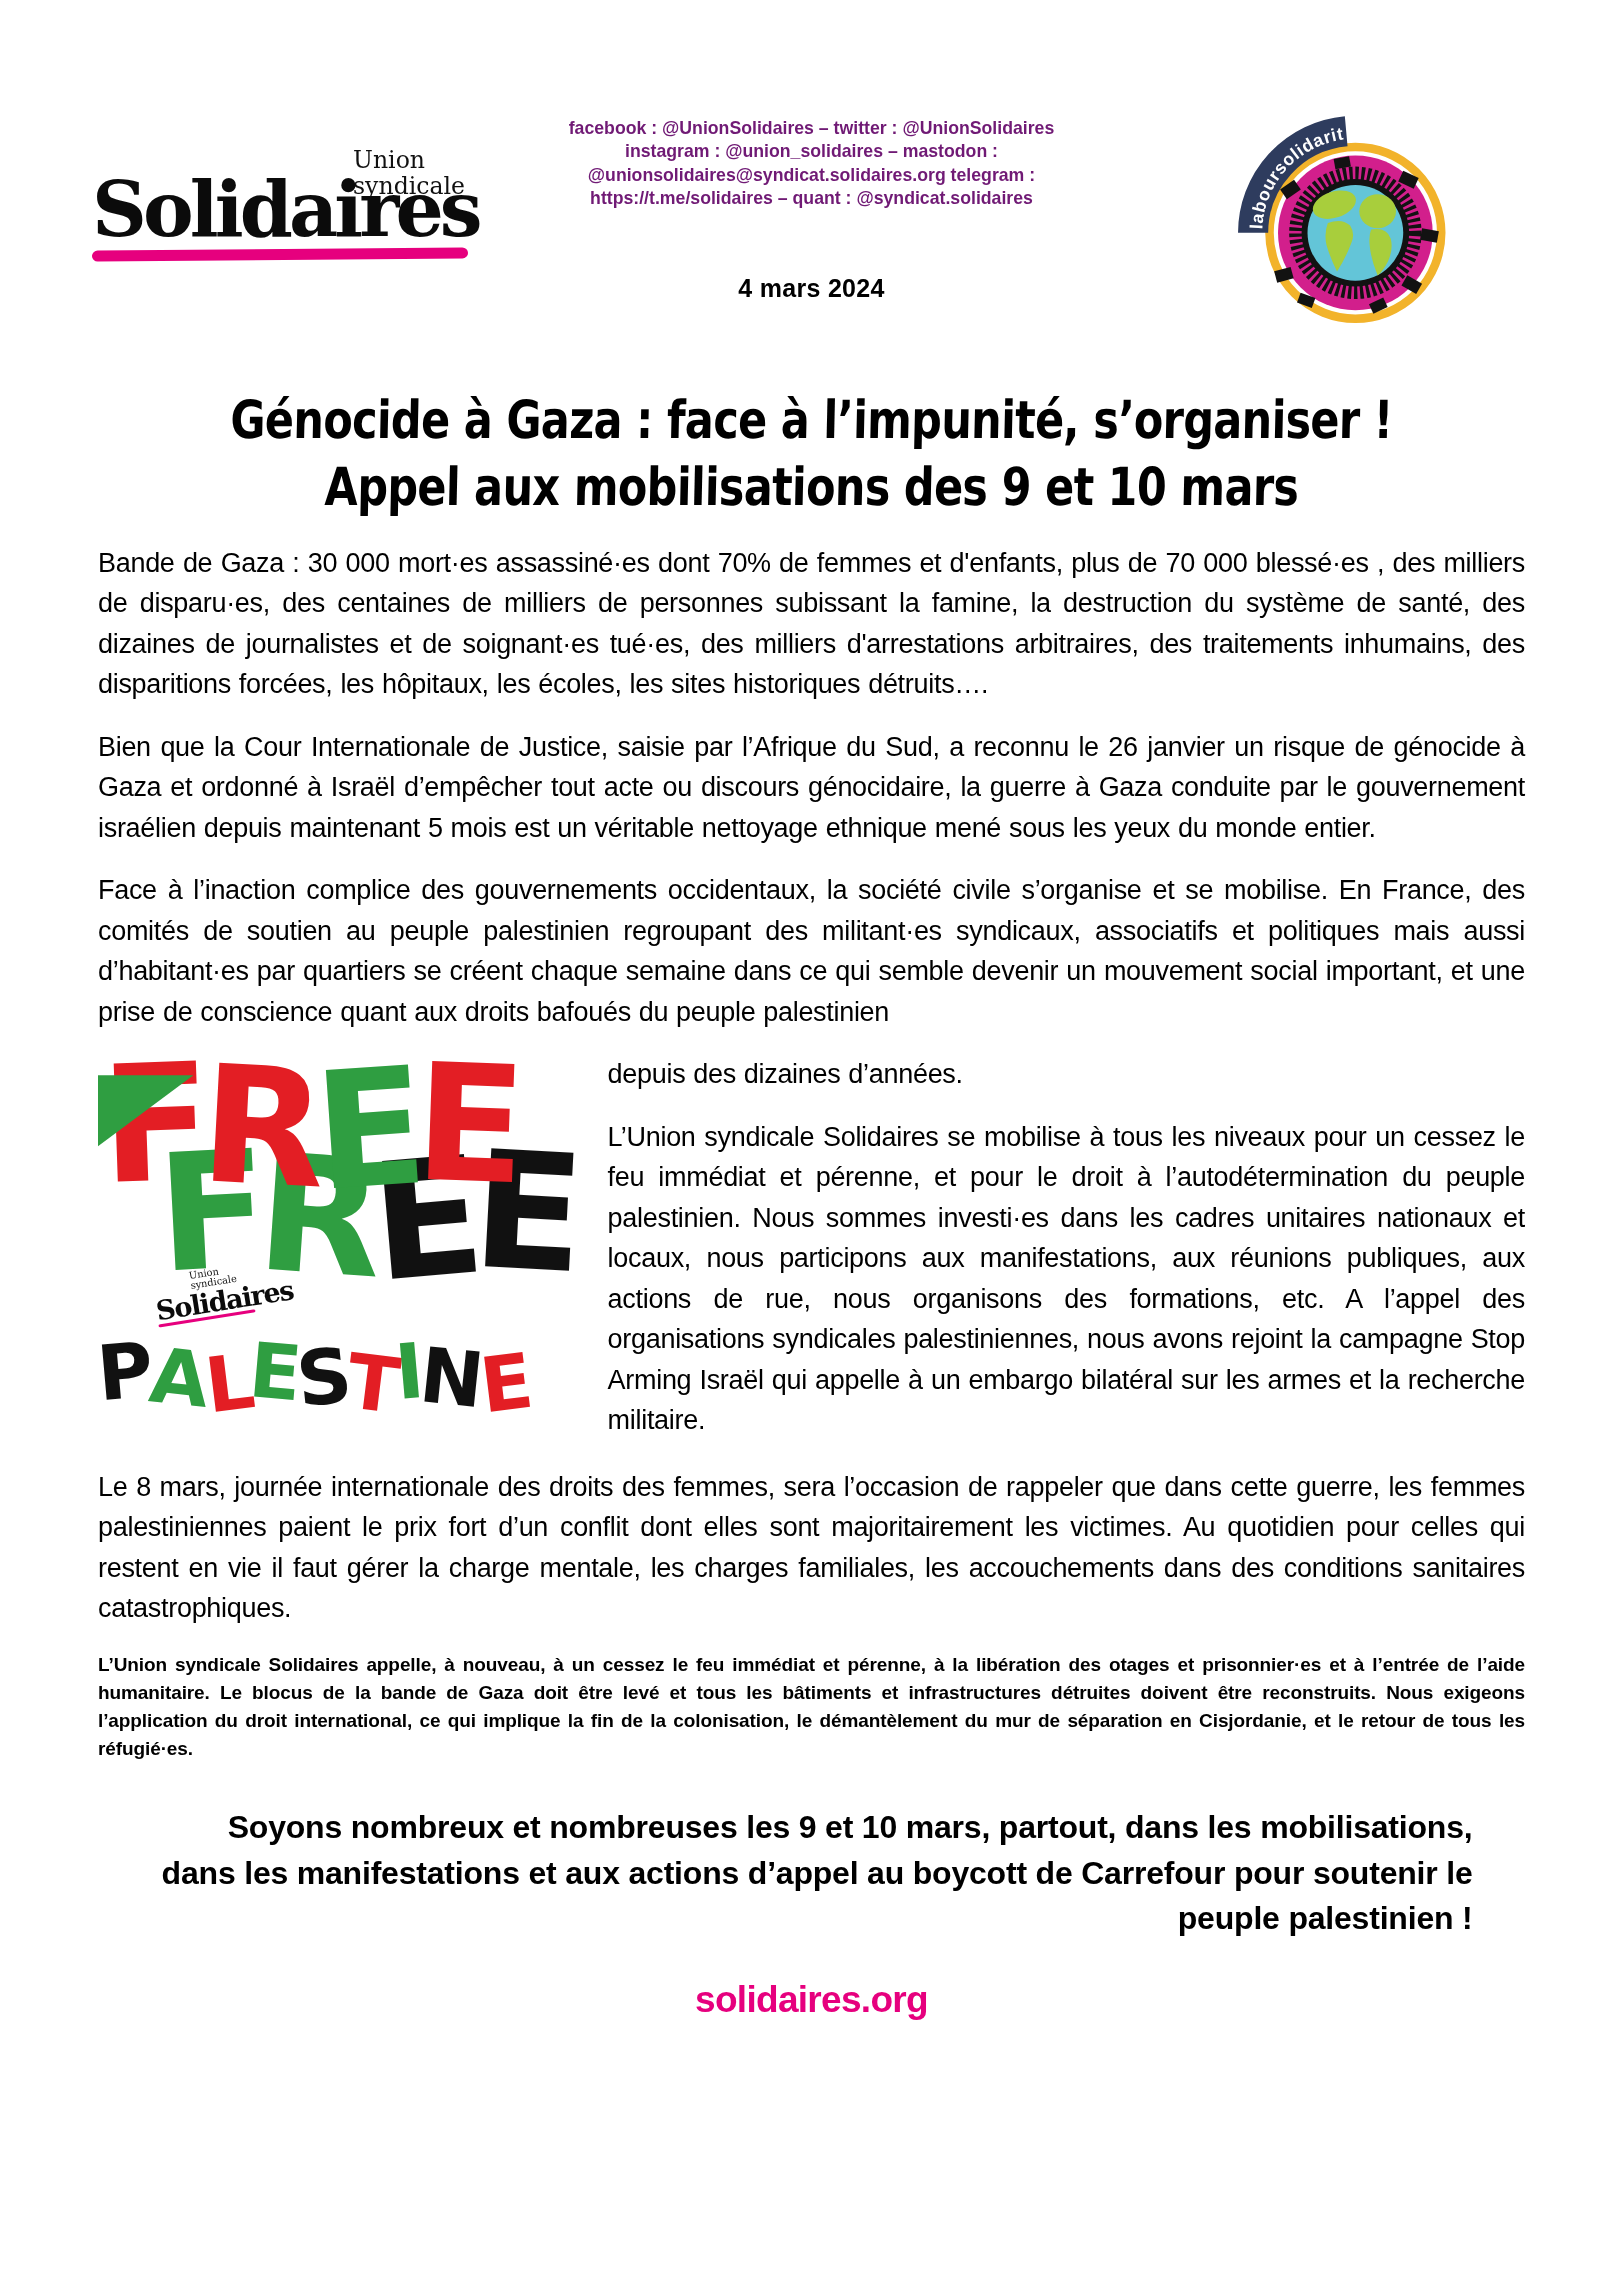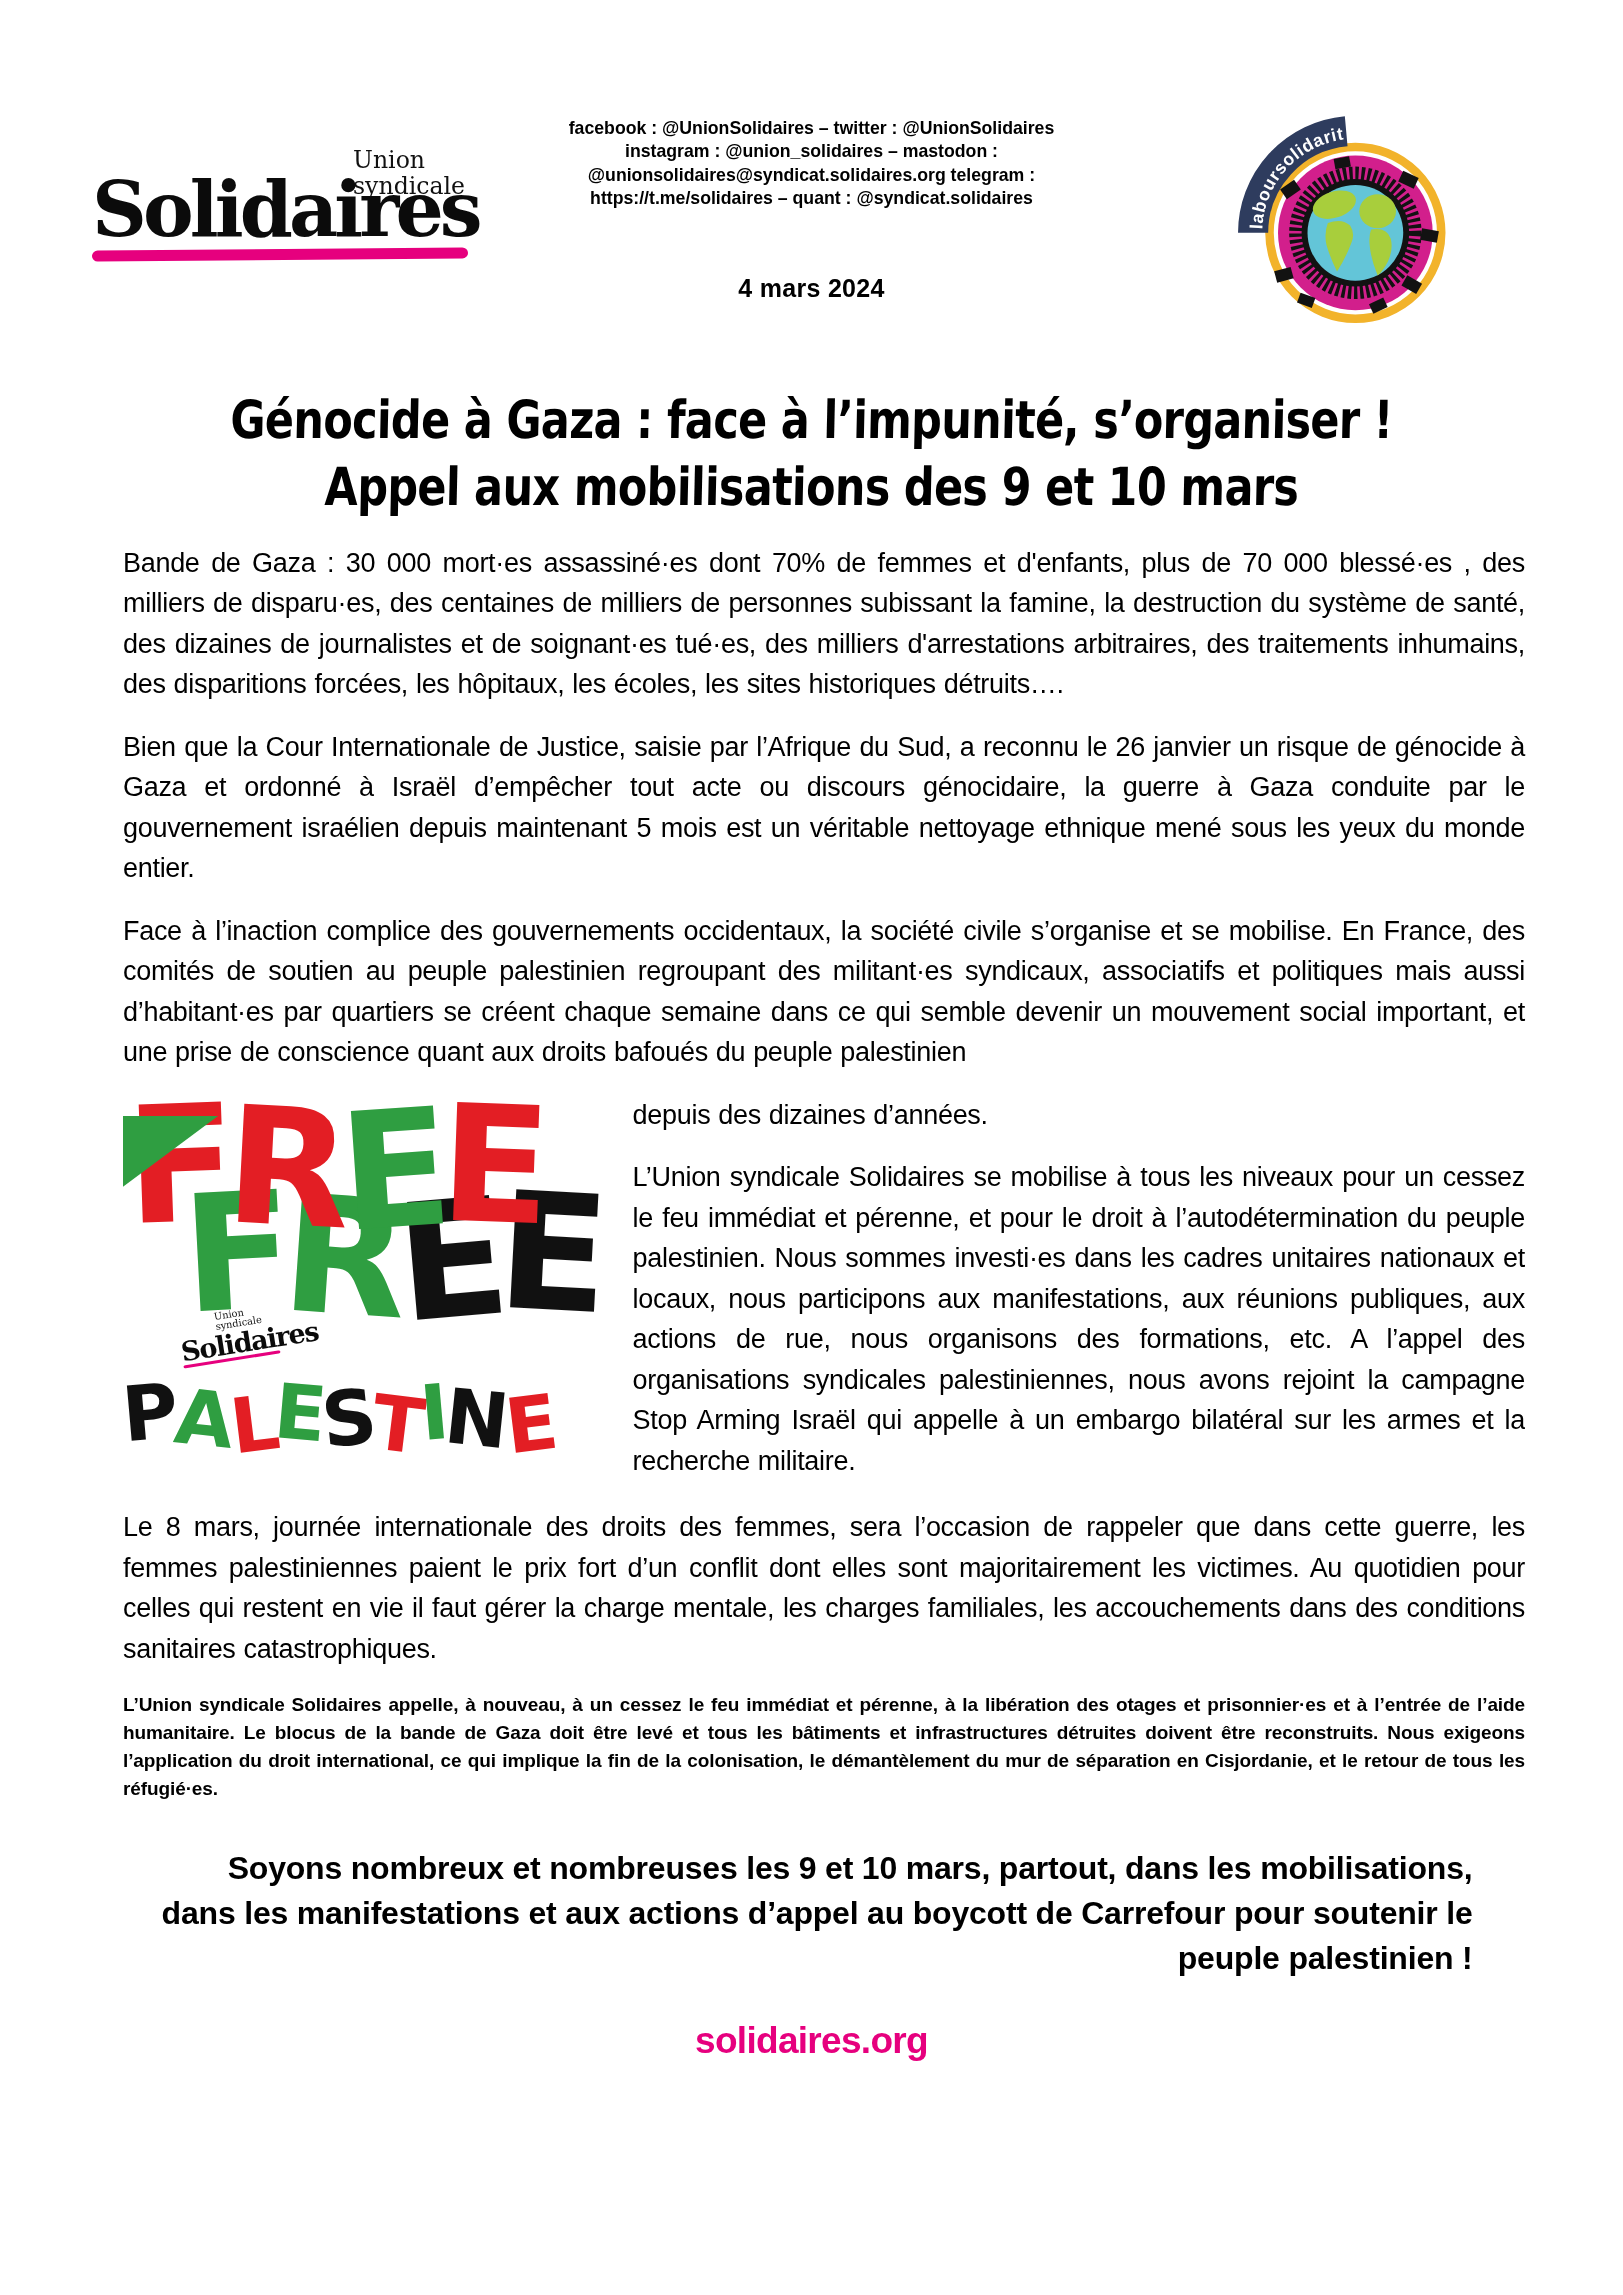--- a/index.html
+++ b/index.html
@@ -10,35 +10,35 @@
   .header{position:relative;height:353px;}
   .logo-solidaires{position:absolute;left:92px;top:152px;width:406px;}
   .logo-sup{position:absolute;left:261px;top:-3.9px;width:131px;
             font-family:"DejaVu Serif",serif;font-size:23.6px;line-height:1.08;color:#111;}
   .logo-main{position:relative;top:19.6px;font-family:"DejaVu Serif",serif;font-weight:900;
              font-size:76px;letter-spacing:-3.9px;color:#0b0b0b;line-height:1;}
   .logo-underline{position:relative;top:19.6px;width:376px;height:10.5px;background:#e6007e;
                   border-radius:6.5px/60%;transform:rotate(-.5deg);margin-top:1.3px;}
 
   .social{position:absolute;left:50%;top:117px;transform:translateX(-50%);width:563px;
-          text-align:center;color:#000000;font-weight:bold;font-size:17.7px;line-height:1.32;}
+          text-align:center;color:#701a75;font-weight:bold;font-size:17.7px;line-height:1.32;}
 
   .labour-logo{position:absolute;right:164px;top:105px;}
 
   .date{position:absolute;left:50%;top:274px;transform:translateX(-50%);
         font-size:25px;font-weight:bold;letter-spacing:0.3px;}
 
   
   .title{margin:34px 0 30px;text-align:center;font-family:"DejaVu Sans",sans-serif;
          font-weight:900;font-size:43px;line-height:1.28;transform:scaleY(1.22);
          transform-origin:top center;letter-spacing:-0.7px;}
   .title .t-line{display:block;transform:skewX(-1.5deg);}
 
   
-  .content{padding:15.7px 98px 0 98px;margin-left:25px;}
+  .content{padding:15.7px 98px 0 98px;}
   .para{font-size:27px;line-height:1.5;text-align:justify;letter-spacing:-0.3px;
         word-spacing:0.7px;margin:0 0 22px 0;}
   .para.bold{font-weight:bold;font-size:19px;letter-spacing:-0.1px;line-height:1.48;}
 
   .media-row{overflow:hidden;margin-bottom:3.9px;}
 
   
   .fp-graphic{position:relative;float:left;width:490px;height:357px;margin:3.9px 19.6px 5.2px 0;}
   .fp-word{position:absolute;white-space:nowrap;font-family:"DejaVu Sans",sans-serif;
            font-weight:900;}

